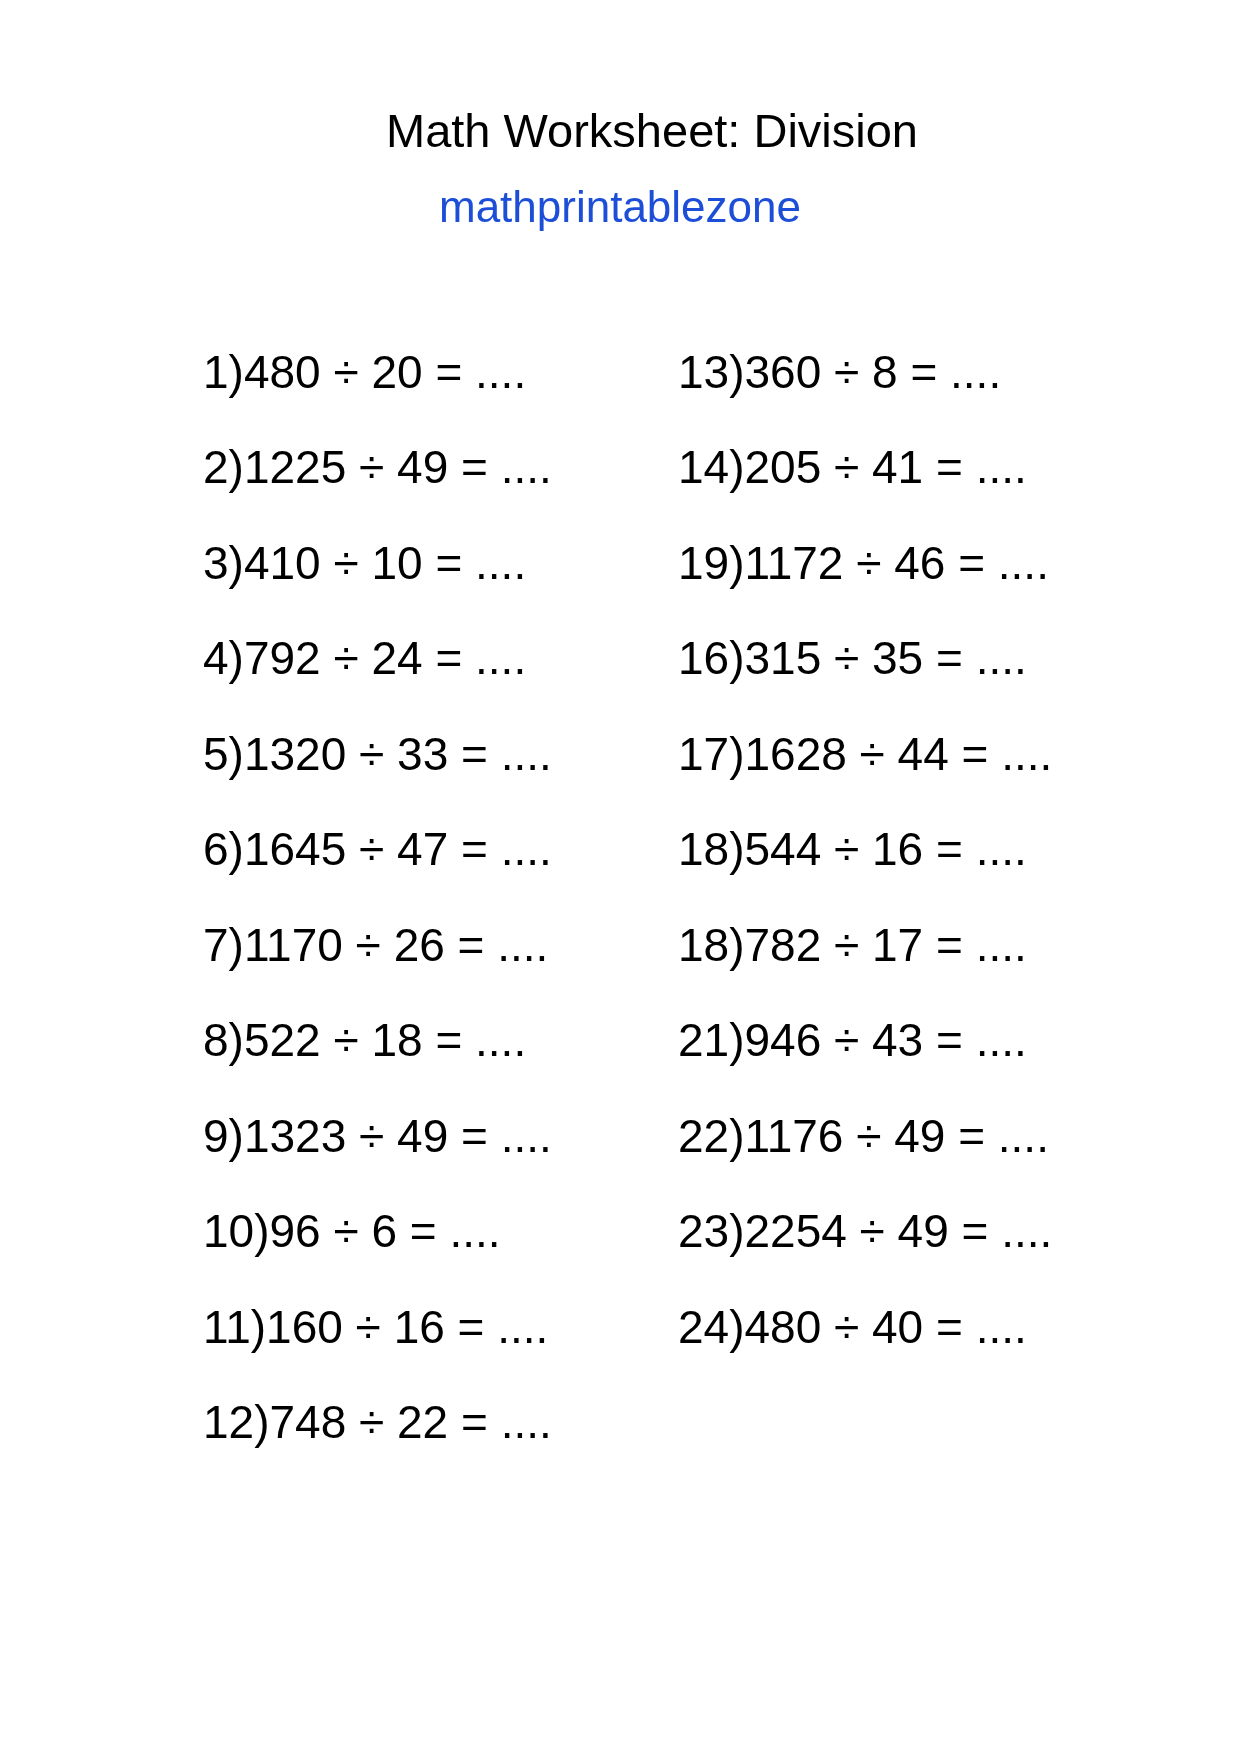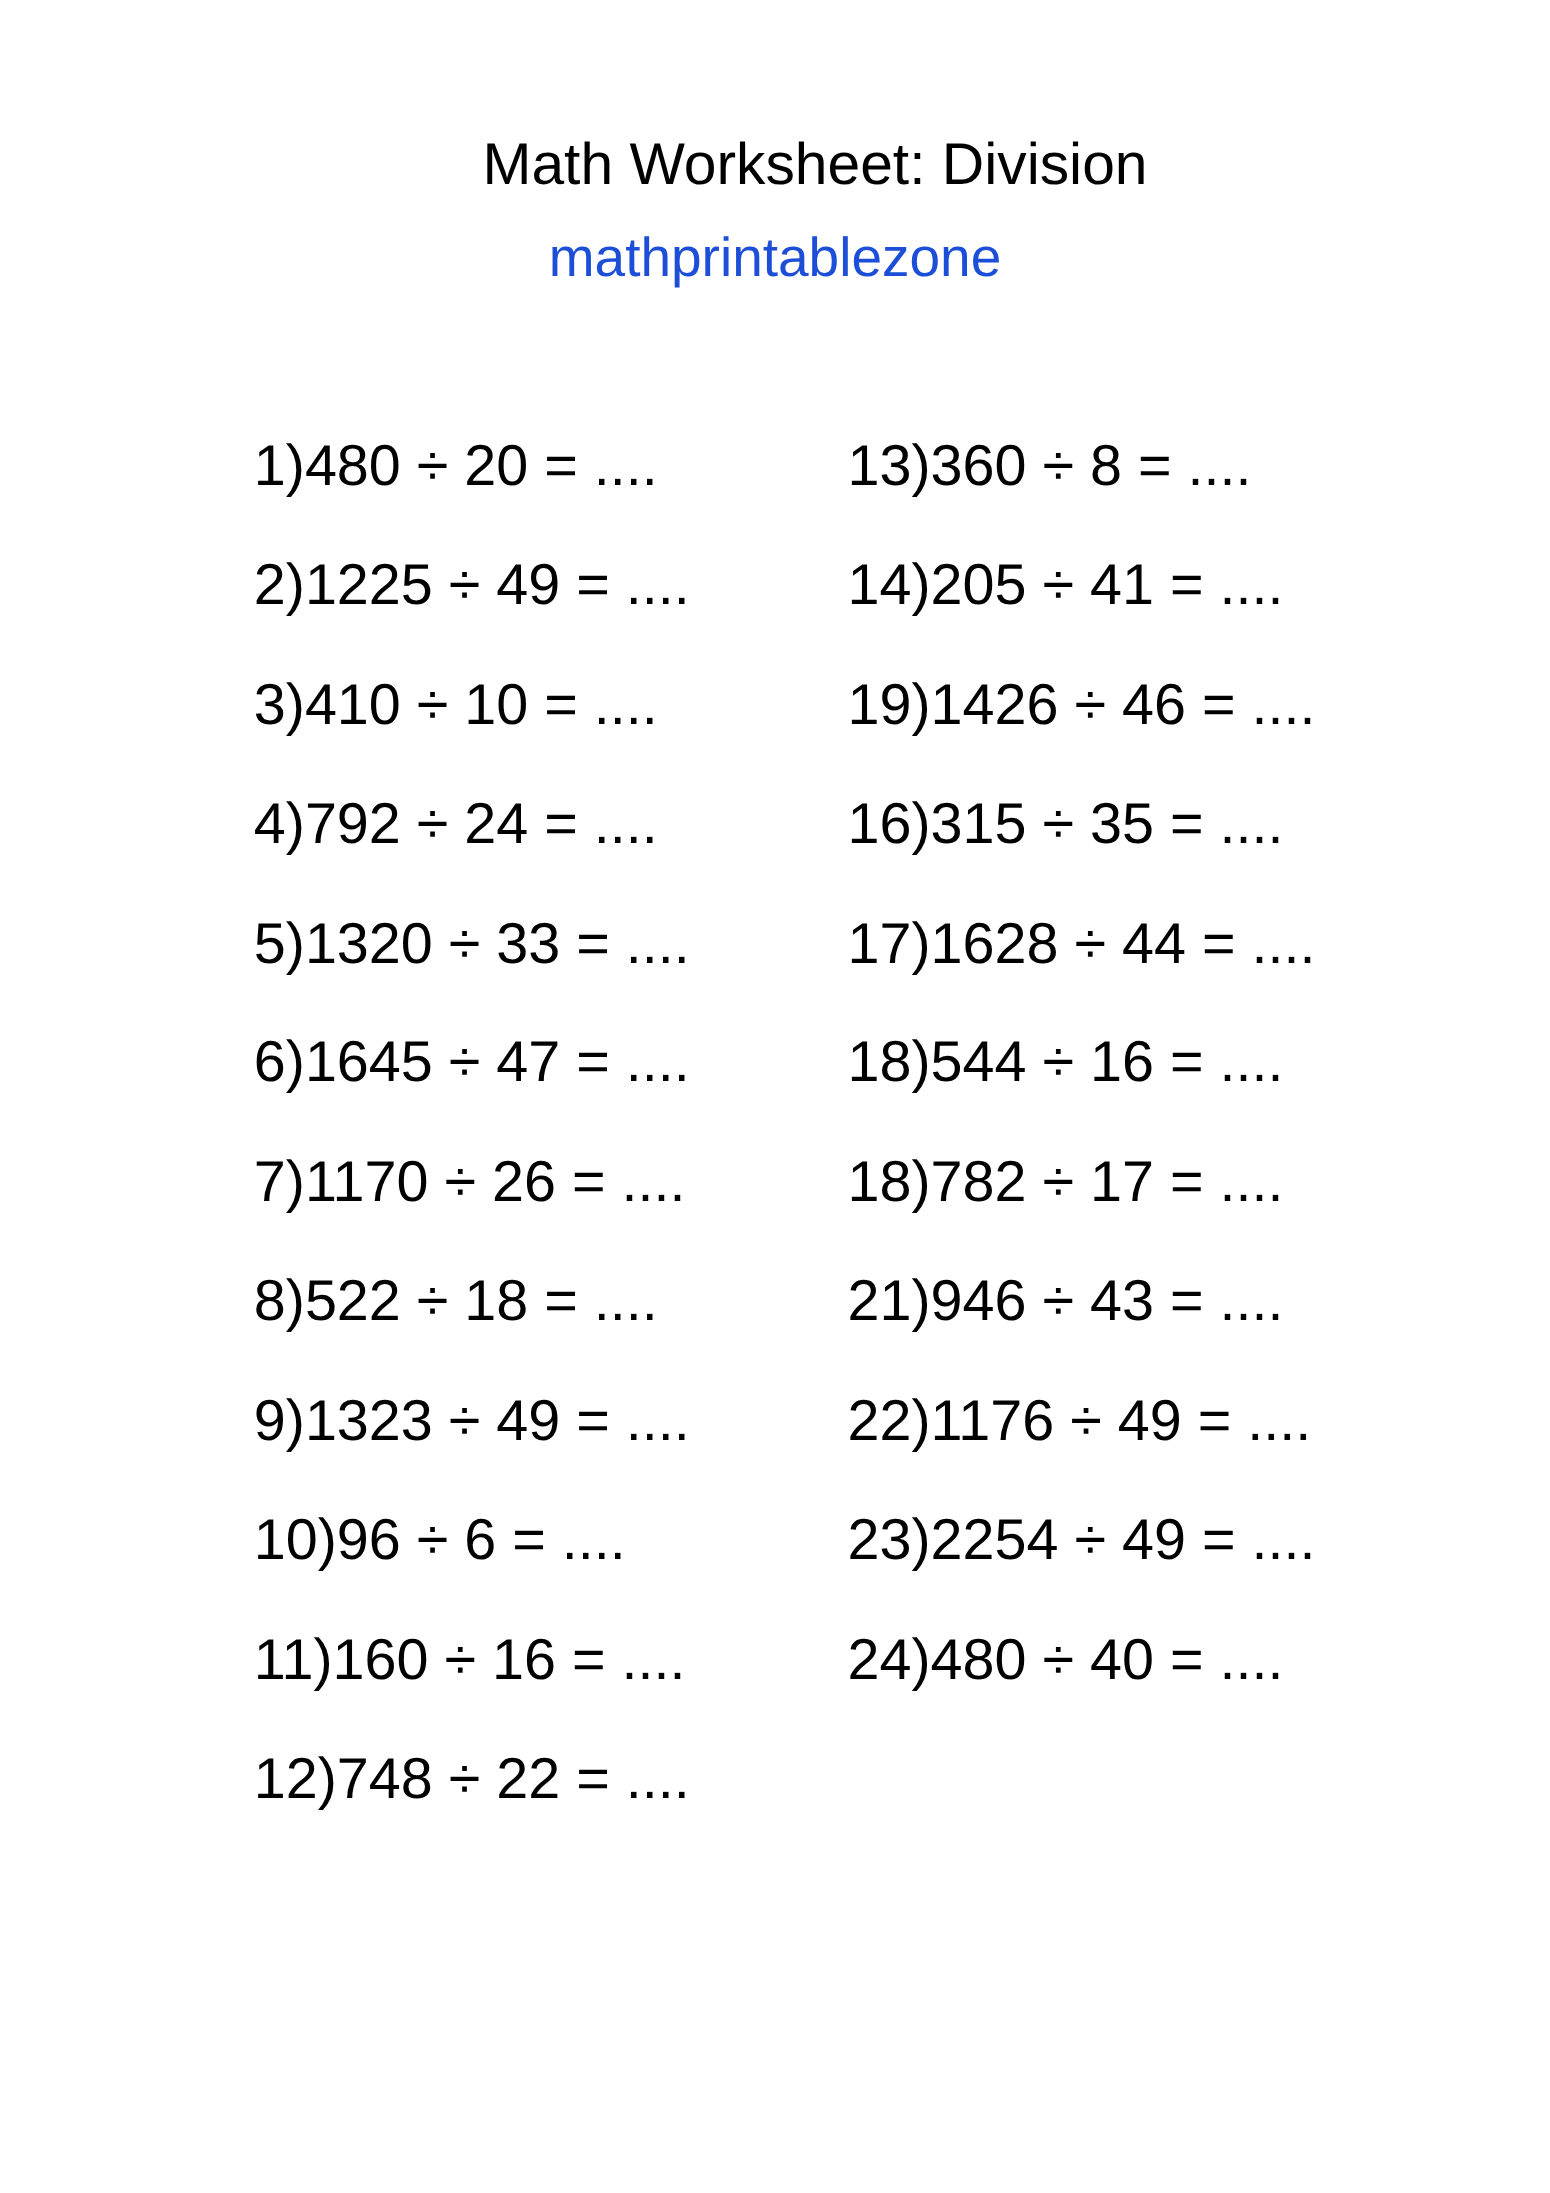--- a/index.html
+++ b/index.html
@@ -117,21 +117,21 @@
       <div class="problem">
         <span class="problem-number">13)</span>
         <span class="problem-expression">360 ÷ 8 = ....</span>
       </div>
       <div class="problem">
         <span class="problem-number">14)</span>
         <span class="problem-expression">205 ÷ 41 = ....</span>
       </div>
       <div class="problem">
         <span class="problem-number">19)</span>
-        <span class="problem-expression">1426 ÷ 46 = ....</span>
+        <span class="problem-expression">1172 ÷ 46 = ....</span>
       </div>
       <div class="problem">
         <span class="problem-number">16)</span>
         <span class="problem-expression">315 ÷ 35 = ....</span>
       </div>
       <div class="problem">
         <span class="problem-number">17)</span>
         <span class="problem-expression">1628 ÷ 44 = ....</span>
       </div>
       <div class="problem">

